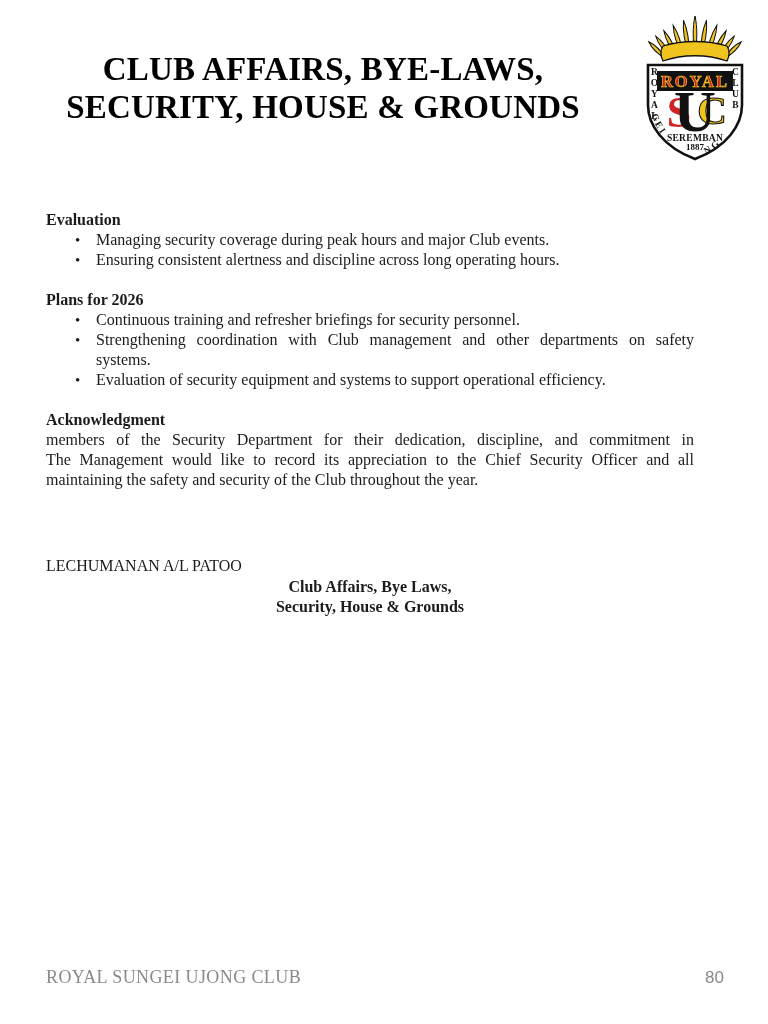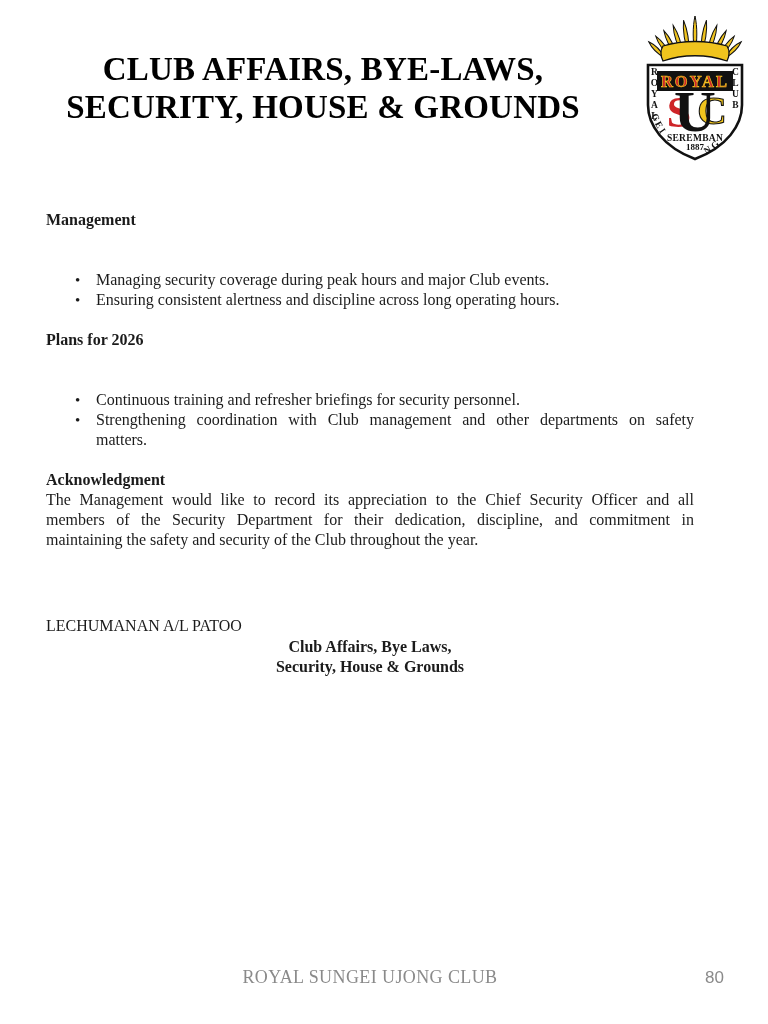--- a/index.html
+++ b/index.html
@@ -25,36 +25,35 @@
     font-family:"Liberation Serif", serif; font-weight:bold;
     text-anchor:middle;
   }
   
   .content {
     position:absolute; left:46px; top:210px; width:648px;
     font-size:16px; line-height:20px;
   }
   .section { margin-bottom:20px; }
   .section-heading { font-weight:bold; }
-  ul.bullets { list-style:none;margin-top:40px; }
+  ul.bullets { list-style:none; }
   ul.bullets li { position:relative; padding-left:50px; }
   ul.bullets li::before {
     content:"\2022";
     position:absolute; left:29px; top:0;
     font-size:15px;
   }
   .jline { text-align:justify; text-align-last:justify;font-family:Liberation Serif, serif; }
   .para-line { }
   .signature { margin-top:66px; line-height:20.5px; }
   .sig-name { font-weight:normal; }
   .sig-role { font-weight:bold;text-align:center; }
   
   .footer-name {
     position:absolute; left:46px; top:967px; width:648px;
-    text-align:center;
     font-size:18px; color:#8a8a8a; letter-spacing:0.4px;
   }
   .footer-page {
     position:absolute; right:44px; top:968px;
     font-size:17px; color:#8a8a8a;
     font-family:"Liberation Sans", sans-serif;
   }
 </style>
 </head>
 <body>
@@ -123,42 +122,43 @@
       </text>
       <text font-size="9.5" fill="#111111" letter-spacing="2.5" text-anchor="start">
         <textPath href="#arcR" startOffset="1">UJONG</textPath>
       </text>
     </svg>
   </div>
 
   <div class="content">
 
     <div class="section">
-      <div class="section-heading">Management</div>
+      <div class="section-heading">Evaluation</div>
       <ul class="bullets">
         <li>Managing security coverage during peak hours and major Club events.</li>
         <li>Ensuring consistent alertness and discipline across long operating hours.</li>
       </ul>
     </div>
 
     <div class="section">
       <div class="section-heading">Plans for 2026</div>
       <ul class="bullets">
         <li>Continuous training and refresher briefings for security personnel.</li>
         <li>
           <div class="jline">Strengthening coordination with Club management and other departments on safety</div>
-          <div>matters.</div>
+          <div>systems.</div>
         </li>
+        <li>Evaluation of security equipment and systems to support operational efficiency.</li>
       </ul>
     </div>
 
     <div class="section">
       <div class="section-heading">Acknowledgment</div>
+      <div class="para-line jline">members of the Security Department for their dedication, discipline, and commitment in</div>
       <div class="para-line jline">The Management would like to record its appreciation to the Chief Security Officer and all</div>
-      <div class="para-line jline">members of the Security Department for their dedication, discipline, and commitment in</div>
       <div class="para-line">maintaining the safety and security of the Club throughout the year.</div>
     </div>
 
     <div class="signature">
       <div class="sig-name">LECHUMANAN A/L PATOO</div>
       <div class="sig-role">Club Affairs, Bye Laws,</div>
       <div class="sig-role">Security, House &amp; Grounds</div>
     </div>
 
   </div>

